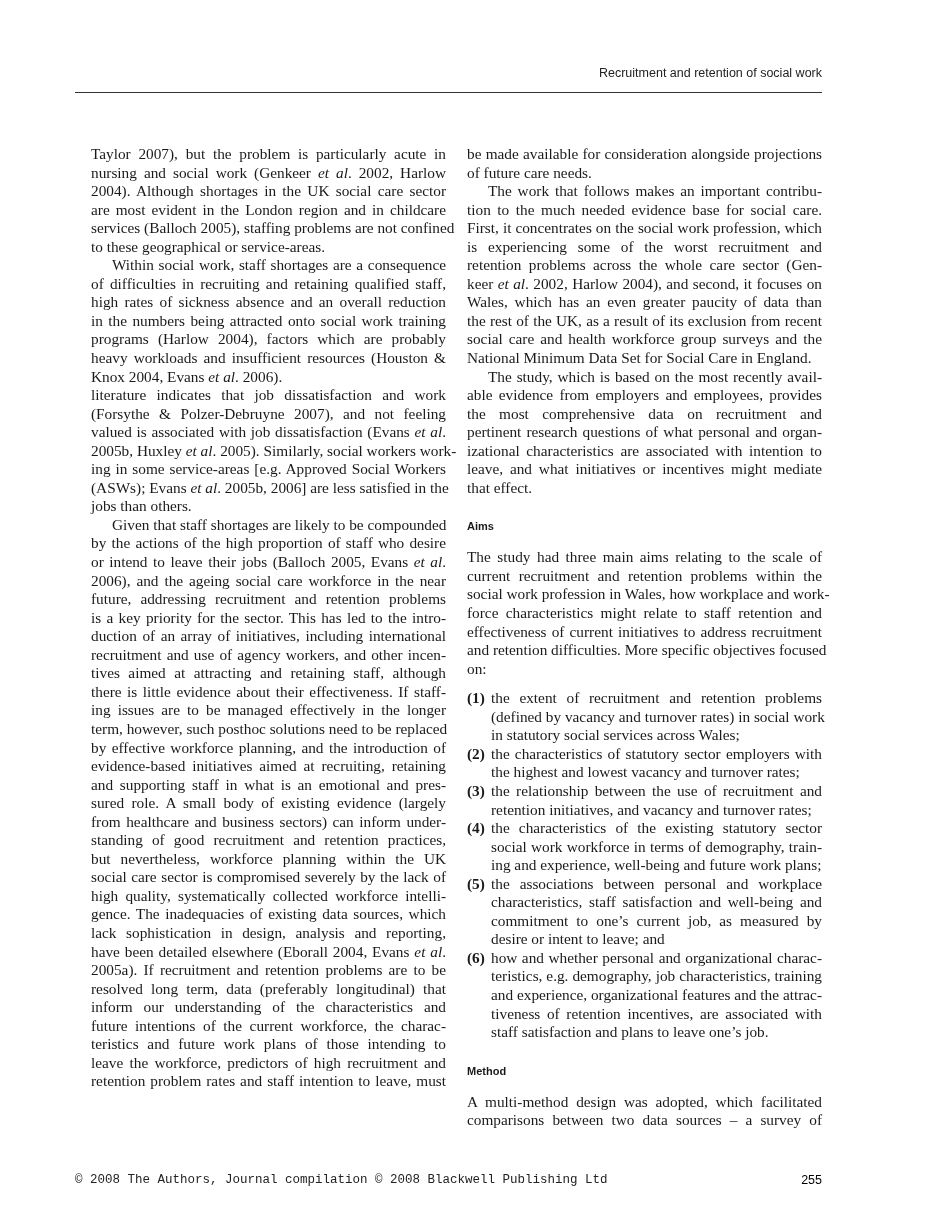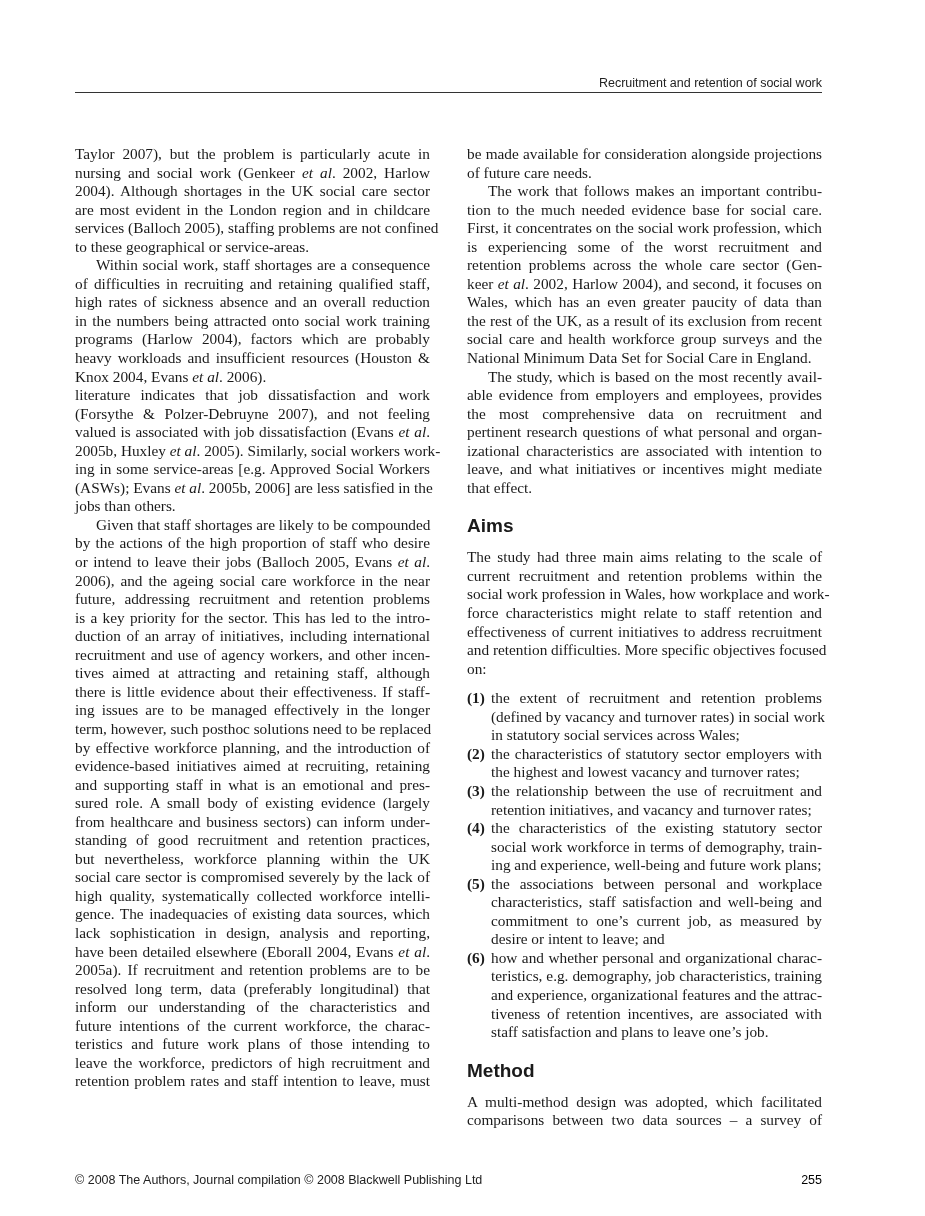--- a/index.html
+++ b/index.html
@@ -1,32 +1,32 @@
 <!DOCTYPE html>
 <html><head>
 <meta charset="utf-8">
 <style>
   html, body { margin:0; padding:0; background:#ffffff; }
   body { width:925px; height:1216px; position:relative; overflow:hidden; color:#1a1a1a; }
-  .running-head { position:absolute; left:470px; width:352px; top:76px; text-align:right;
+  .running-head { position:absolute; left:470px; width:352px; top:66px; text-align:right;
     font-family:"Liberation Sans", sans-serif; font-size:12.5px; color:#222; }
   .head-rule { position:absolute; left:75px; width:747px; top:92px; height:0; border-top:1px solid #333; }
   .col { position:absolute; top:145px; width:355px; font-family:"Liberation Serif", serif; font-size:15.3px; }
-  .col-left { left:75px; }
+  .col-left { left:91px; }
   .col-right { left:467px; }
   .ln { height:18.55px; line-height:18.55px; white-space:nowrap; text-align:justify; text-align-last:justify; }
   .ln.last { text-align-last:left; }
   .ln.ind { padding-left:21px; }
-  .heading { font-family:"Liberation Sans", sans-serif; font-weight:bold; font-size:19px; height:22px; line-height:22px; }
+  .heading { font-family:"Liberation Sans", sans-serif; font-weight:bold; font-size:11px; height:22px; line-height:22px; }
   .gap { height:18px; }
   .gap-s { height:11px; }
   .item { position:relative; padding-left:0; }
   .item .num { position:absolute; left:0; top:0; font-weight:bold; height:18.55px; line-height:18.55px; }
   .item .ln { margin-left:24px; }
-  .footer-left { position:absolute; left:75px; top:1173px; font-family:Liberation Sans, sans-serif; font-size:12.5px; color:#222; }
+  .footer-left { position:absolute; left:75px; top:1173px; font-family:Liberation Mono, monospace; font-size:12.5px; color:#222; }
   .footer-right { position:absolute; right:103px; top:1173px; font-family:"Liberation Sans", sans-serif; font-size:12.5px; color:#000000; }
   i { font-style:italic; }
 </style>
 </head>
 <body>
 
 <div class="running-head">Recruitment and retention of social work</div>
 <div class="head-rule"></div>
 
 <div class="col col-left" id="col-left">

